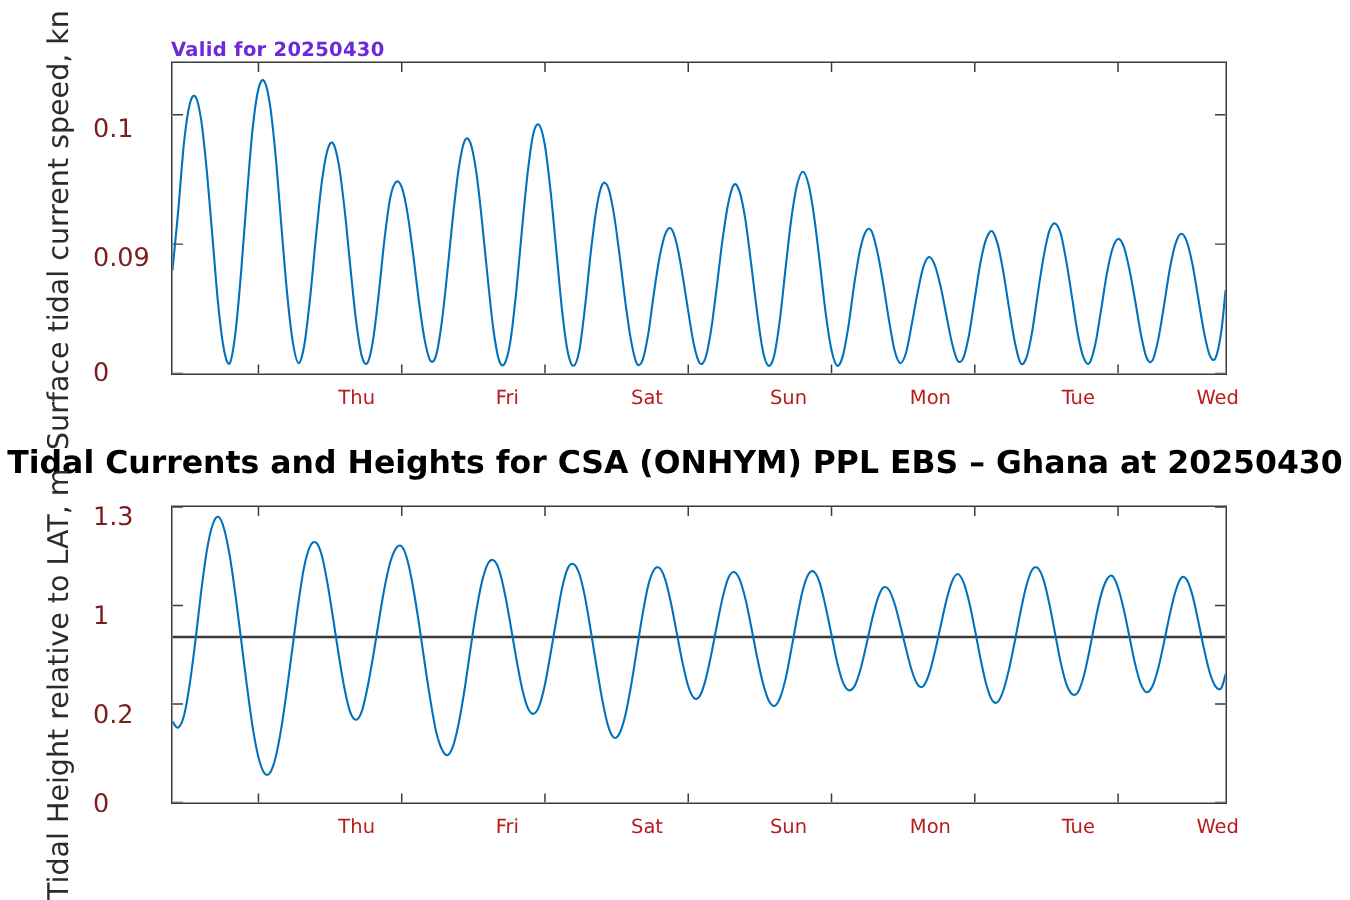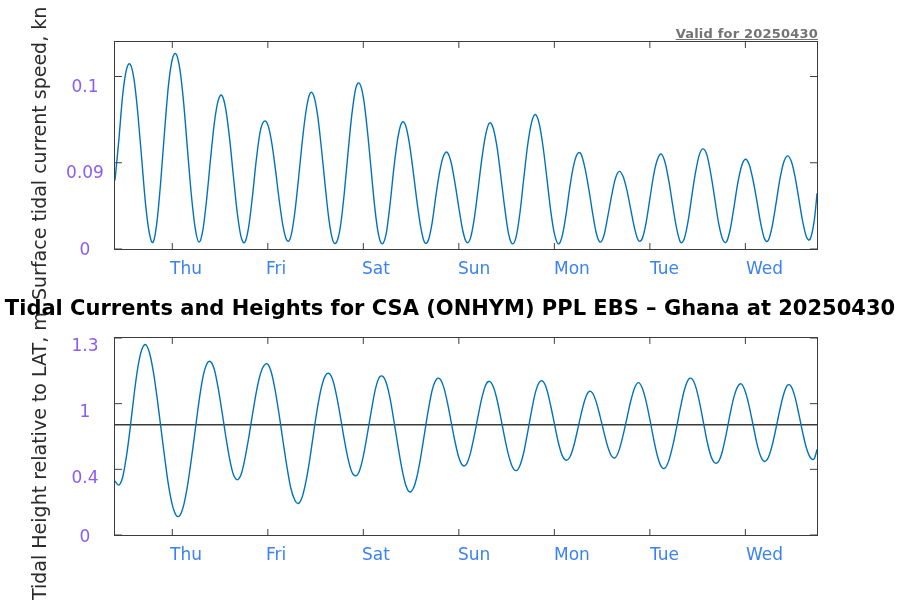--- a/index.html
+++ b/index.html
@@ -13,38 +13,38 @@
   
   .axes{position:absolute;box-sizing:border-box;border:1px solid #3b3b3b;background:#fff;}
   #axes-top   {left:114px;top:41px; width:704px;height:209px;}
   #axes-bottom{left:114px;top:337px;width:704px;height:199px;}
 
   .plotsvg{position:absolute;left:0;top:0;width:100%;height:100%;display:block;}
 
   
   .subtitle{
     position:absolute;left:114px;top:26px;width:704px;
-    text-align:right;font-size:13px;font-weight:bold;color:#737373;
-    letter-spacing:.2px;white-space:nowrap;text-decoration:underline;
+    text-align:left;font-size:13px;font-weight:bold;color:#6d28d9;
+    letter-spacing:.2px;white-space:nowrap;
   }
   .maintitle{
     position:absolute;top:296px;left:50%;transform:translateX(-50%);
     font-size:21px;font-weight:bold;color:#000;white-space:nowrap;
     width:1060px;text-align:center;
   }
 
   
   .ytick{
-    position:absolute;right:0;width:46px;text-align:center;
-    font-size:17px;color:#8b5cf6;line-height:1;white-space:nowrap;
+    position:absolute;right:0;width:46px;text-align:left;
+    font-size:17px;color:#7f1d1d;line-height:1;white-space:nowrap;
   }
   .ytickwrap{position:absolute;left:58px;width:50px;height:0;}
   .xtick{
-    position:absolute;text-align:left;width:80px;margin-left:-40px;
-    font-size:17px;color:#3b82f6;white-space:nowrap;
+    position:absolute;text-align:right;width:80px;margin-left:-40px;
+    font-size:13px;color:#b91c1c;white-space:nowrap;
   }
 
   
   .ylabel{
     position:absolute;transform-origin:0 0;transform:rotate(-90deg);
     font-size:19px;color:#2b2b2b;white-space:nowrap;
   }
   #ylabel-top   {left:28px;top:300px;}
   #ylabel-bottom{left:28px;top:600px;}
 </style>
@@ -105,21 +105,21 @@
 
   <div class="ylabel" id="ylabel-bottom">Tidal Height relative to LAT, m</div>
 
   <div class="ytickwrap" style="top:337px;">
     <div class="ytick">1.3</div>
   </div>
   <div class="ytickwrap" style="top:403px;">
     <div class="ytick">1</div>
   </div>
   <div class="ytickwrap" style="top:469px;">
-    <div class="ytick">0.4</div>
+    <div class="ytick">0.2</div>
   </div>
   <div class="ytickwrap" style="top:528px;">
     <div class="ytick">0</div>
   </div>
 
   <div class="axes" id="axes-bottom">
     <svg class="plotsvg" id="svg-bottom" viewBox="0 0 704 199" preserveAspectRatio="none">
         <line x1="57.46938775510205" y1="199" x2="57.46938775510205" y2="193" stroke="#3b3b3b" stroke-width="1"></line>
         <line x1="57.46938775510205" y1="0" x2="57.46938775510205" y2="6" stroke="#3b3b3b" stroke-width="1"></line>
         <line x1="153.2517006802721" y1="199" x2="153.2517006802721" y2="193" stroke="#3b3b3b" stroke-width="1"></line>

